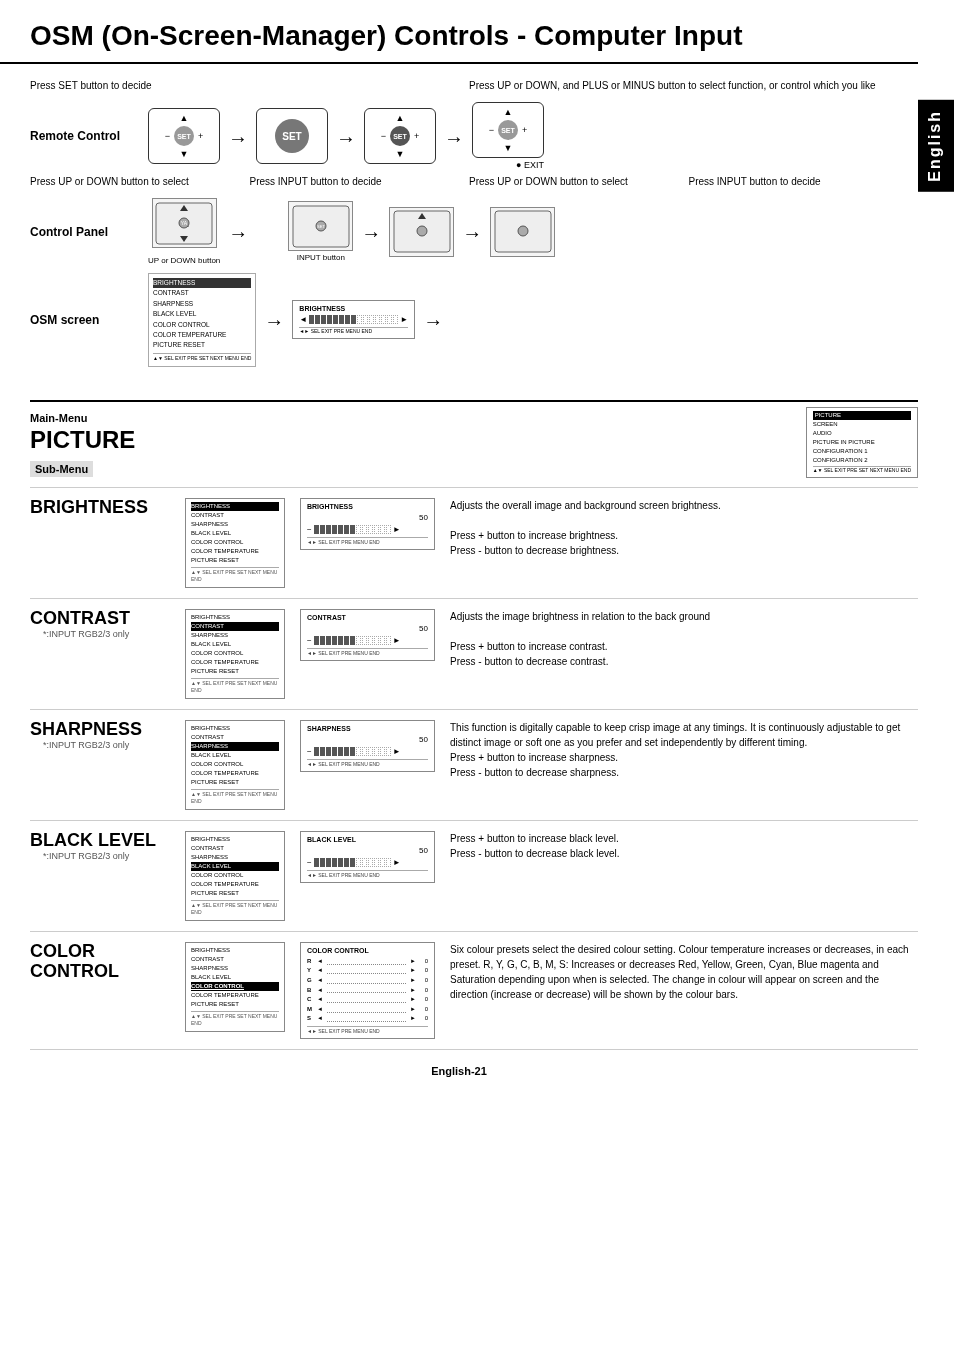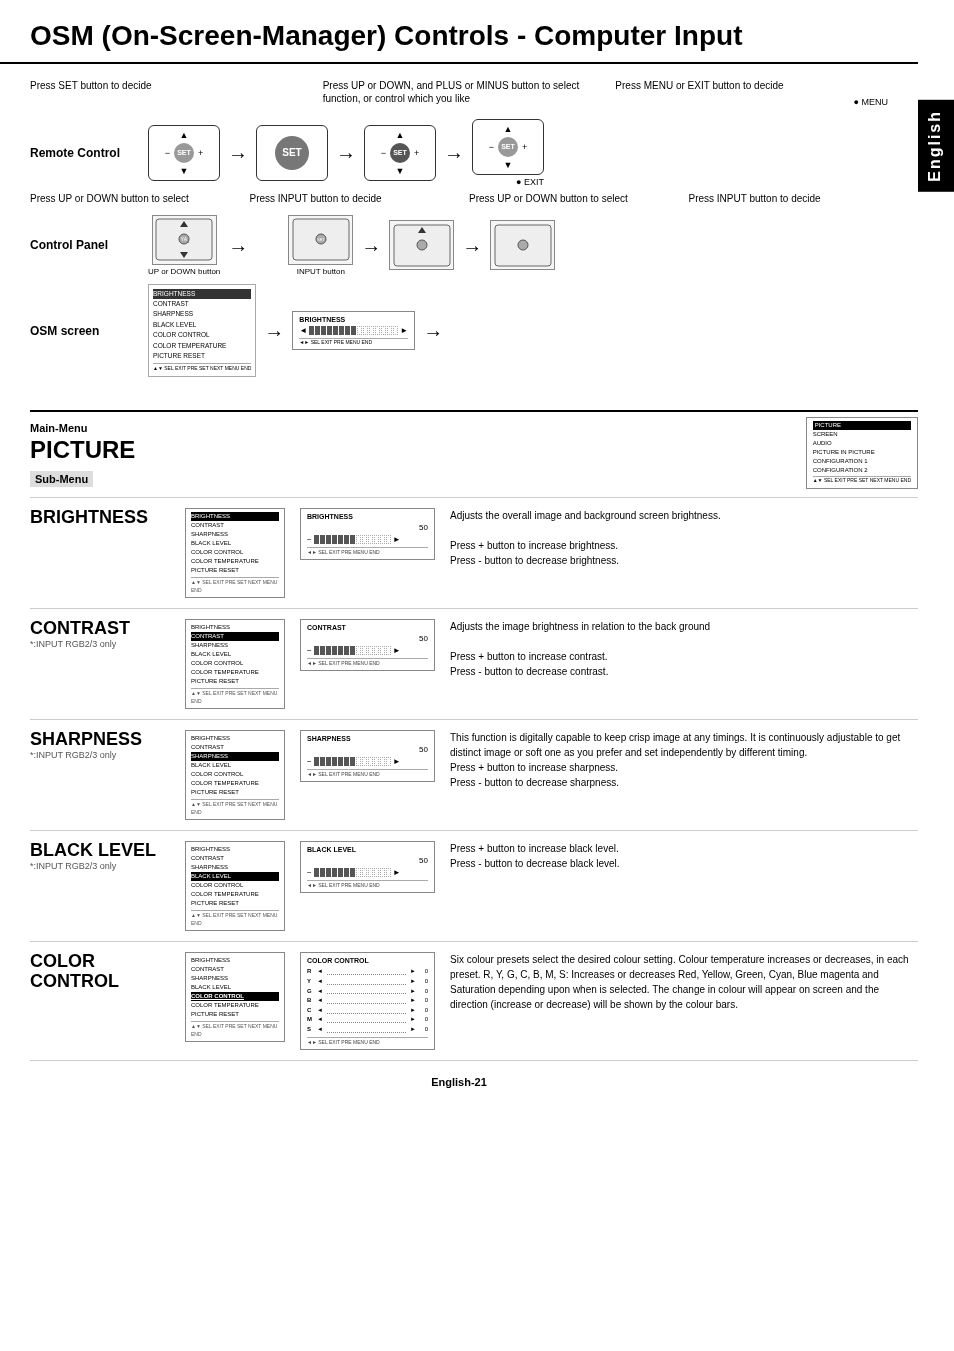--- a/index.html
+++ b/index.html
@@ -121,20 +121,21 @@
 
     .submenu-name .item-title {
       font-size: 18px;
       font-weight: bold;
       line-height: 1.1;
     }
 
     .submenu-name .item-subtitle {
       font-size: 9px;
       color: #555;
+      margin-left: 13px;
     }
 
     .submenu-menu-col {
       width: 100px;
       min-width: 100px;
     }
 
     .submenu-display-col {
       width: 135px;
       min-width: 135px;
@@ -353,24 +354,20 @@
 
 <div class="side-tab">English</div>
 
 <div class="page-title">OSM (On-Screen-Manager) Controls - Computer Input</div>
 
 <div class="top-section">
 
   <div class="instruction-row">
     <div class="instruction-item">Press SET button to decide</div>
     <div class="instruction-item">Press UP or DOWN, and PLUS or MINUS button to select function, or control which you like</div>
-    <div class="instruction-item" style="position:relative;">
-      <span>Press MENU or EXIT button to decide</span>
-      <div style="margin-top:5px; font-size:9px; text-align:right;">● MENU</div>
-    </div>
   </div>
 
   <div style="display:flex; align-items:center; gap:8px; margin-bottom:5px;">
     <div style="width:110px; font-weight:bold; font-size:12px;">Remote Control</div>
 
     <div class="remote-box">
       <div class="r-up">▲</div>
       <div class="r-mid">
         <span>−</span>
         <div class="r-set-btn">SET</div>
@@ -416,21 +413,21 @@
   <div class="instruction-row" style="margin-top:5px;justify-content:flex-end;">
     <div class="instruction-item">Press UP or DOWN button to select</div>
     <div class="instruction-item">Press INPUT button to decide</div>
     <div class="instruction-item">Press UP or DOWN button to select</div>
     <div class="instruction-item">Press INPUT button to decide</div>
   </div>
 
   <div style="display:flex; align-items:center; gap:8px; margin:8px 0;">
     <div style="width:110px; font-weight:bold; font-size:12px;">Control Panel</div>
 
-    <div style="display:flex; flex-direction:column; align-items:center; gap:2px;">
+    <div style="display:flex; flex-direction:column; align-items:center; gap:8px;">
       <div class="cp-box">
         <svg width="60" height="45" viewBox="0 0 60 45">
           <rect x="2" y="2" width="56" height="41" rx="3" fill="#eee" stroke="#666" stroke-width="1"></rect>
           <polygon points="30,4 26,10 34,10" fill="#333"></polygon>
           <polygon points="30,41 26,35 34,35" fill="#333"></polygon>
           <text x="30" y="26" text-anchor="middle" font-size="6" fill="#333">▼▲</text>
           <circle cx="30" cy="22" r="5" fill="#aaa" stroke="#555"></circle>
           <text x="30" y="24" text-anchor="middle" font-size="5" fill="#fff">YA</text>
         </svg>
       </div>

